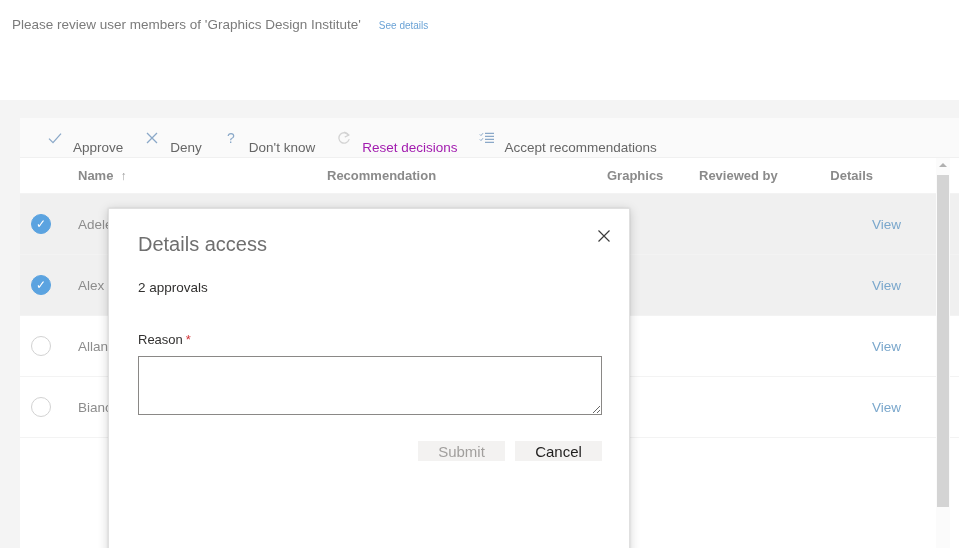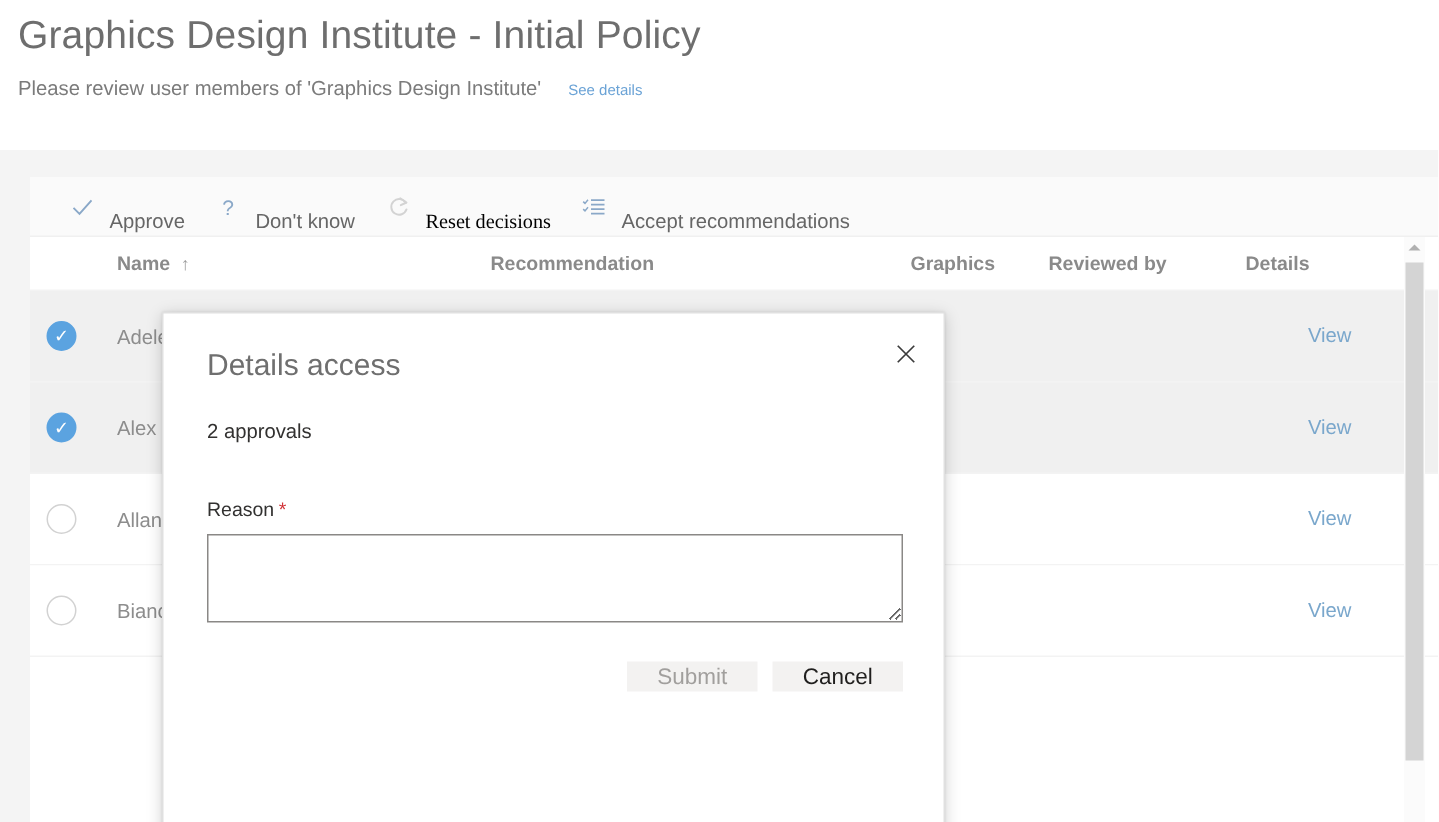--- a/index.html
+++ b/index.html
@@ -96,21 +96,21 @@
     display: flex;
     align-items: center;
     height: 40px;
     padding: 0 10px;
     font-size: 13.5px;
     color: #666666;
     cursor: pointer;
     user-select: none;
     white-space: nowrap;
   }
-  .cmd.disabled { color: #000000; cursor: default; font-family: Liberation Serif, serif; }
+  .cmd.disabled { color: #a21caf; cursor: default; }
   .cmd-icon {
     width: 18px;
     height: 18px;
     margin-right: 9px;
     display: inline-flex;
     align-items: center;
     justify-content: center;
     flex: 0 0 auto;
   }
   .cmd-icon svg { display: block; }
@@ -337,21 +337,20 @@
     cursor: default;
     background: #f3f2f1;
   }
 </style>
 </head>
 <body>
 
 <div class="page">
 
   <div class="page-header">
-    <h1 class="page-title">Graphics Design Institute - Initial Policy</h1>
     <div class="subtitle-row">
       <span class="subtitle-text">Please review user members of 'Graphics Design Institute'</span>
       <span class="see-details-link">See details</span>
     </div>
   </div>
 
   <div class="backdrop"></div>
 
   <div class="card">
 
@@ -359,20 +358,28 @@
 
       <div class="cmd">
         <span class="cmd-icon">
           <svg width="16" height="16" viewBox="0 0 16 16">
             <path d="M2 8.6 L6 12.6 L14 3.6" stroke="#8aa8c8" stroke-width="1.3" fill="none"></path>
           </svg>
         </span>
         <span class="cmd-label">Approve</span>
       </div>
 
+      <div class="cmd">
+        <span class="cmd-icon">
+          <svg width="16" height="16" viewBox="0 0 16 16">
+            <path d="M3 3 L13 13 M13 3 L3 13" stroke="#8aa8c8" stroke-width="1.3" fill="none"></path>
+          </svg>
+        </span>
+        <span class="cmd-label">Deny</span>
+      </div>
 
       <div class="cmd">
         <span class="cmd-icon">
           <svg width="16" height="16" viewBox="0 0 16 16">
             <text x="8" y="13" text-anchor="middle" font-family="Liberation Sans, sans-serif" font-size="14" fill="#8aa8c8">?</text>
           </svg>
         </span>
         <span class="cmd-label">Don't know</span>
       </div>
 

